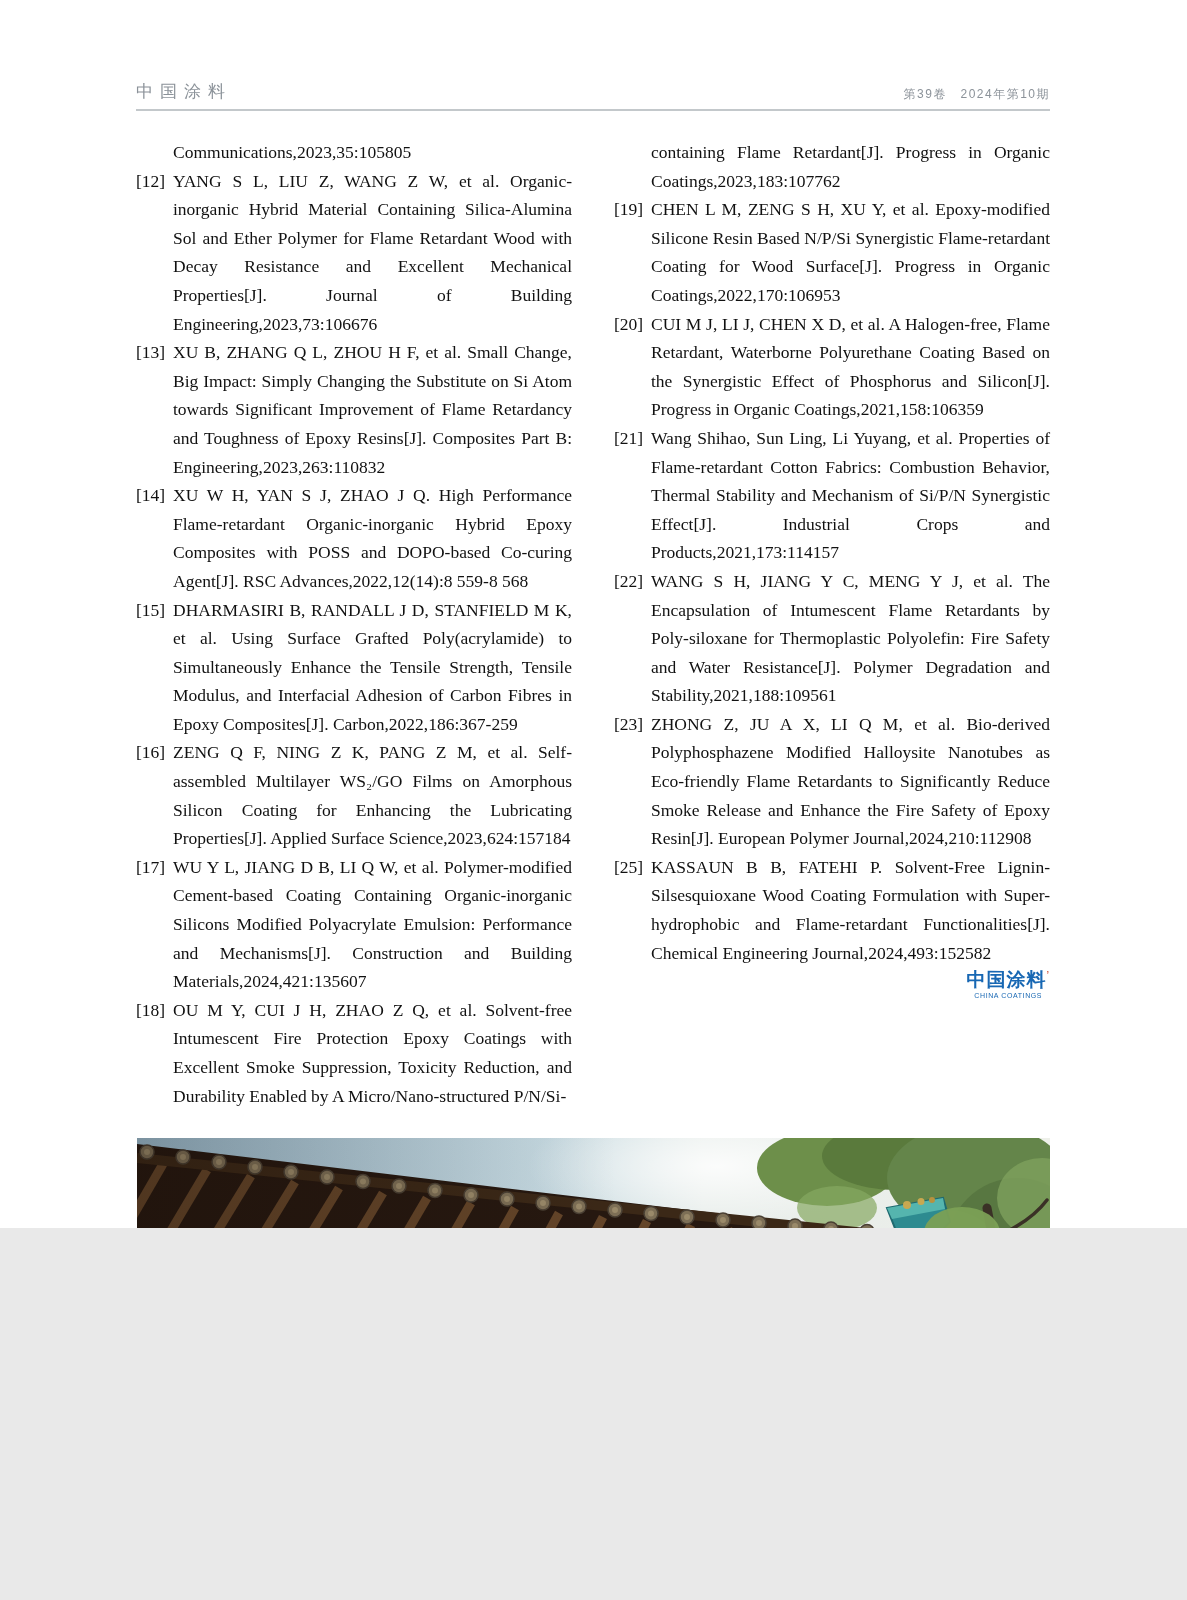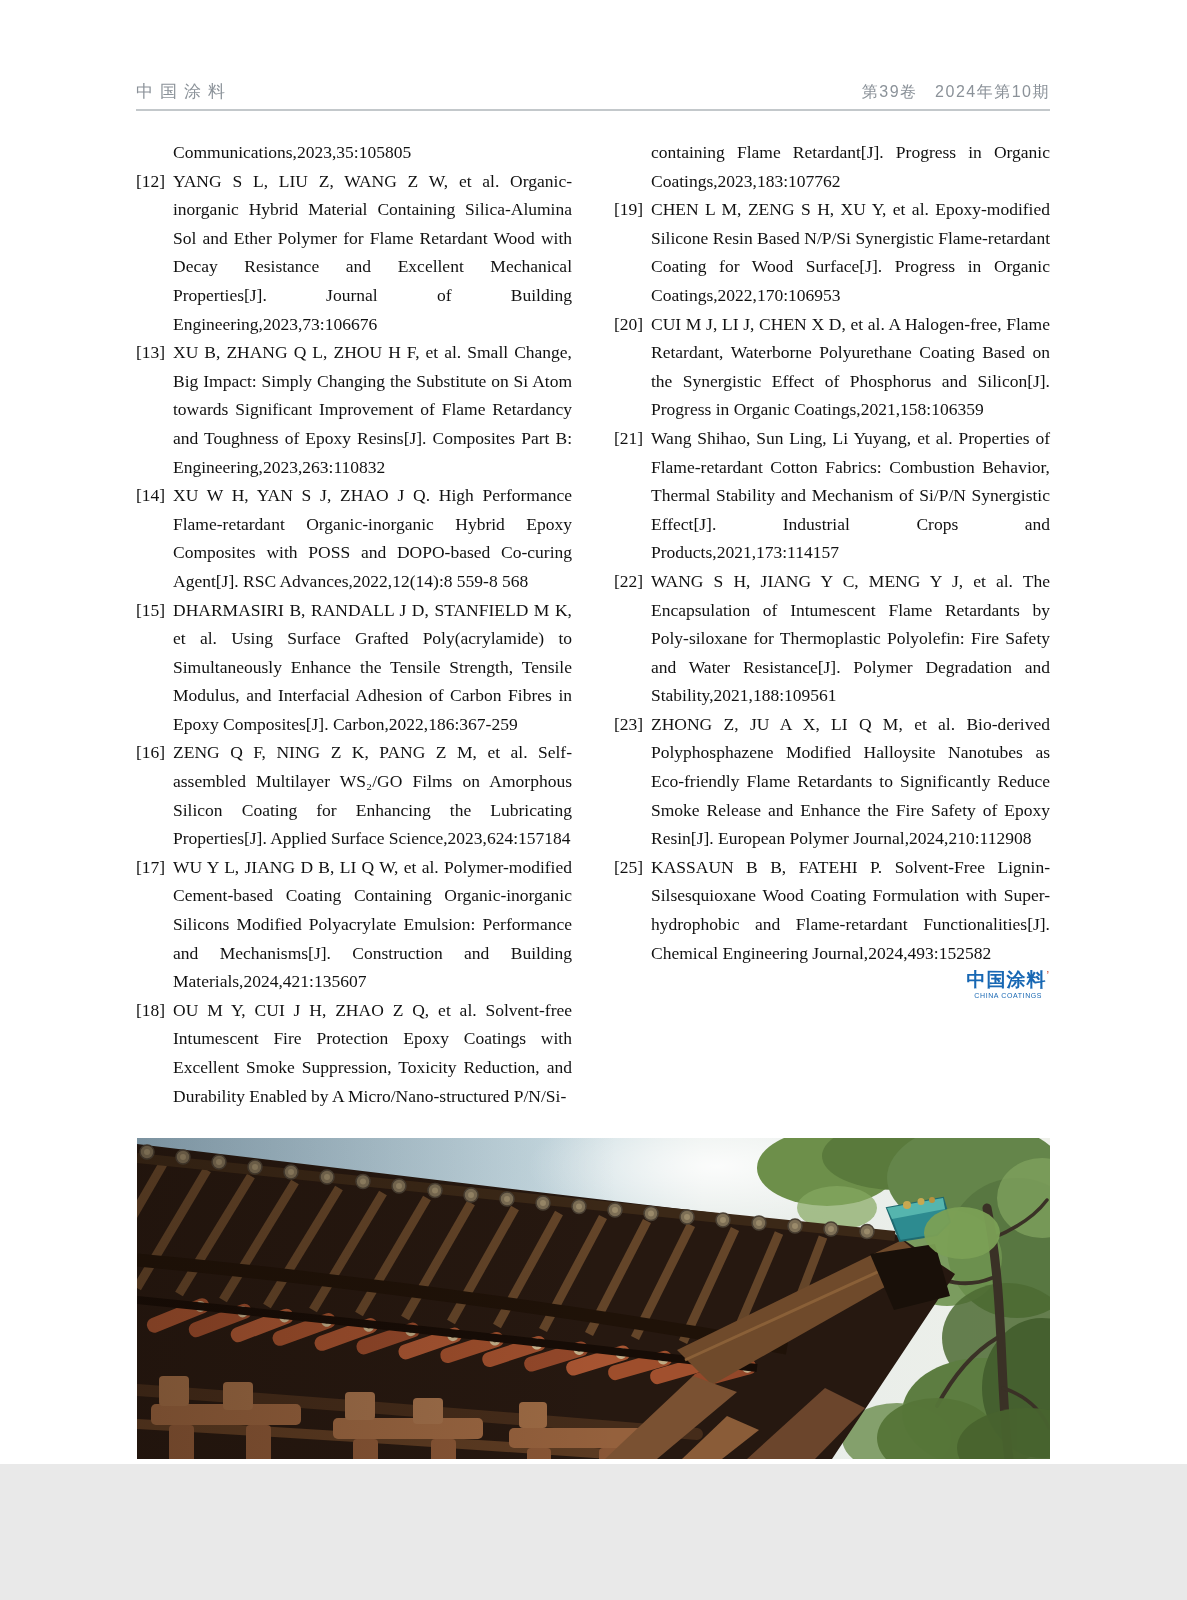--- a/index.html
+++ b/index.html
@@ -1,33 +1,33 @@
 <!DOCTYPE html>
 <html><head>
 <meta charset="utf-8">
 <style>
   html,body { margin:0; padding:0; background:#e9e9e9; }
   .page {
-    position:relative; width:1187px; height:1464px; margin:0 auto;
+    position:relative; width:1187px; height:1228px; margin:0 auto;
     background:#ffffff; overflow:hidden;
     font-family:"Liberation Serif", serif; color:#111;
   }
   
   .header {
     position:absolute; left:136px; top:80px; width:914px;
     display:flex; justify-content:space-between; align-items:flex-end;
     padding-bottom:6px; border-bottom:2px solid #c3c8cb;
   }
   .journal-name {
     font-family:"Liberation Sans", sans-serif;
     font-size:17px; color:#8b9299; letter-spacing:7px;
   }
   .issue-info {
     font-family:"Liberation Sans", sans-serif;
-    font-size:16px; color:#8b9299; letter-spacing:1.5px;
+    font-size:12px; color:#8b9299; letter-spacing:1.5px;
   }
   
   .columns {
     position:absolute; left:136px; top:138px; width:914px;
     display:flex; gap:42px;
   }
   .col { width:444px; font-size:17.5px; line-height:28.6px; text-align:justify; }
   .ref { position:relative; padding-left:37px; }
   .ref-label { position:absolute; left:0; top:0; }
   

